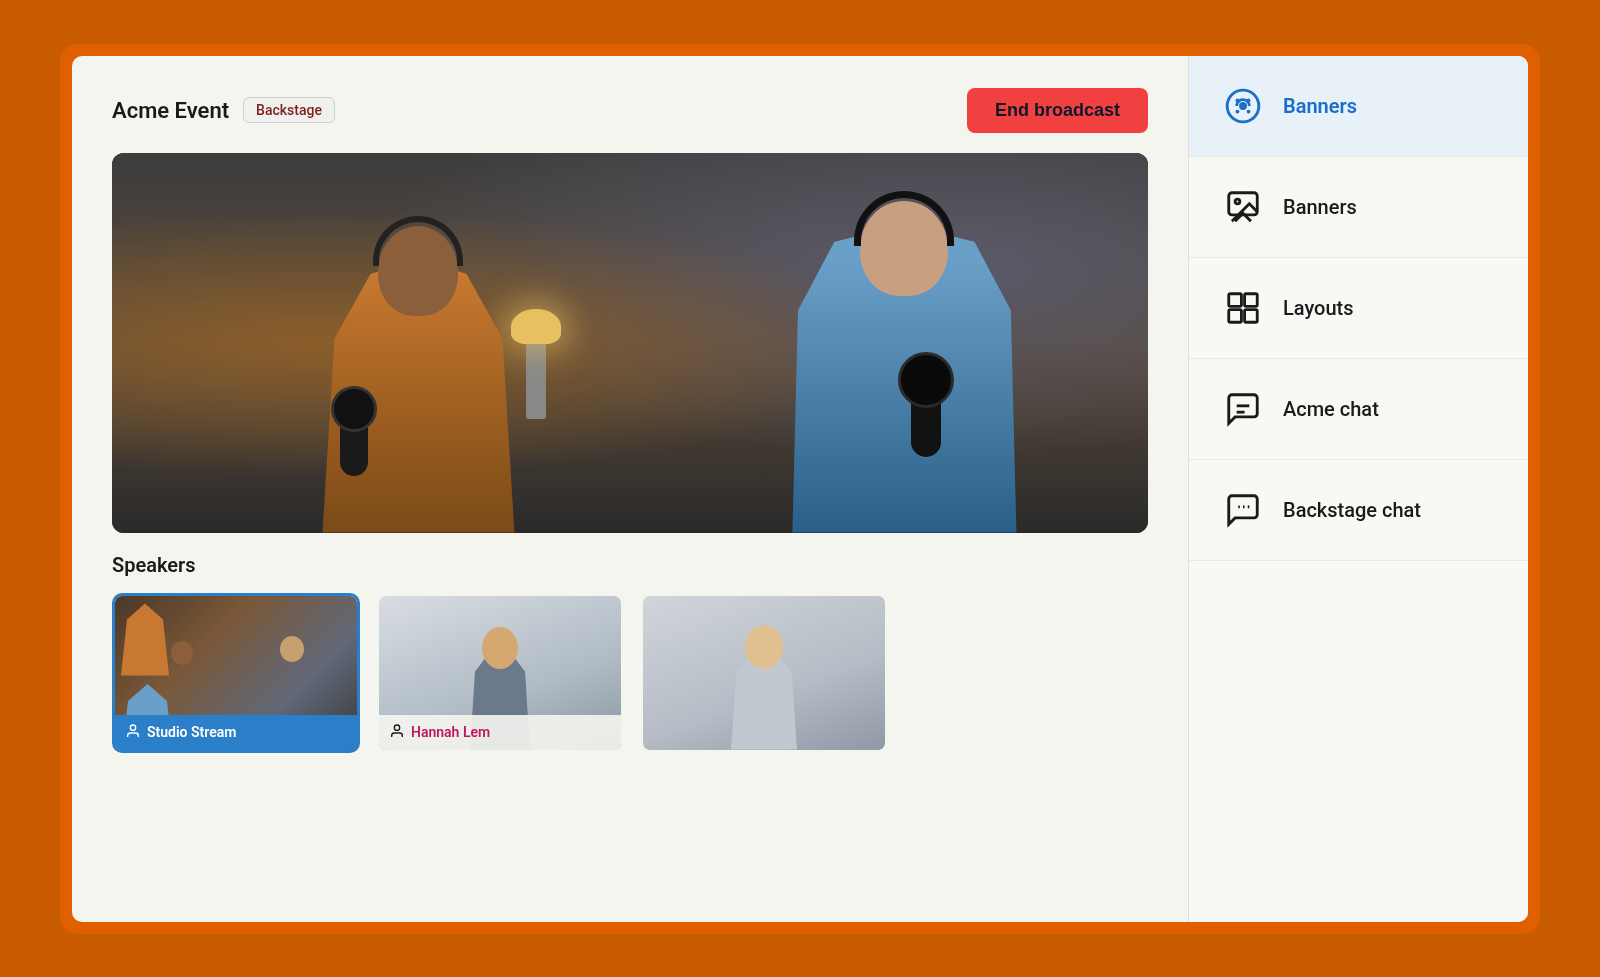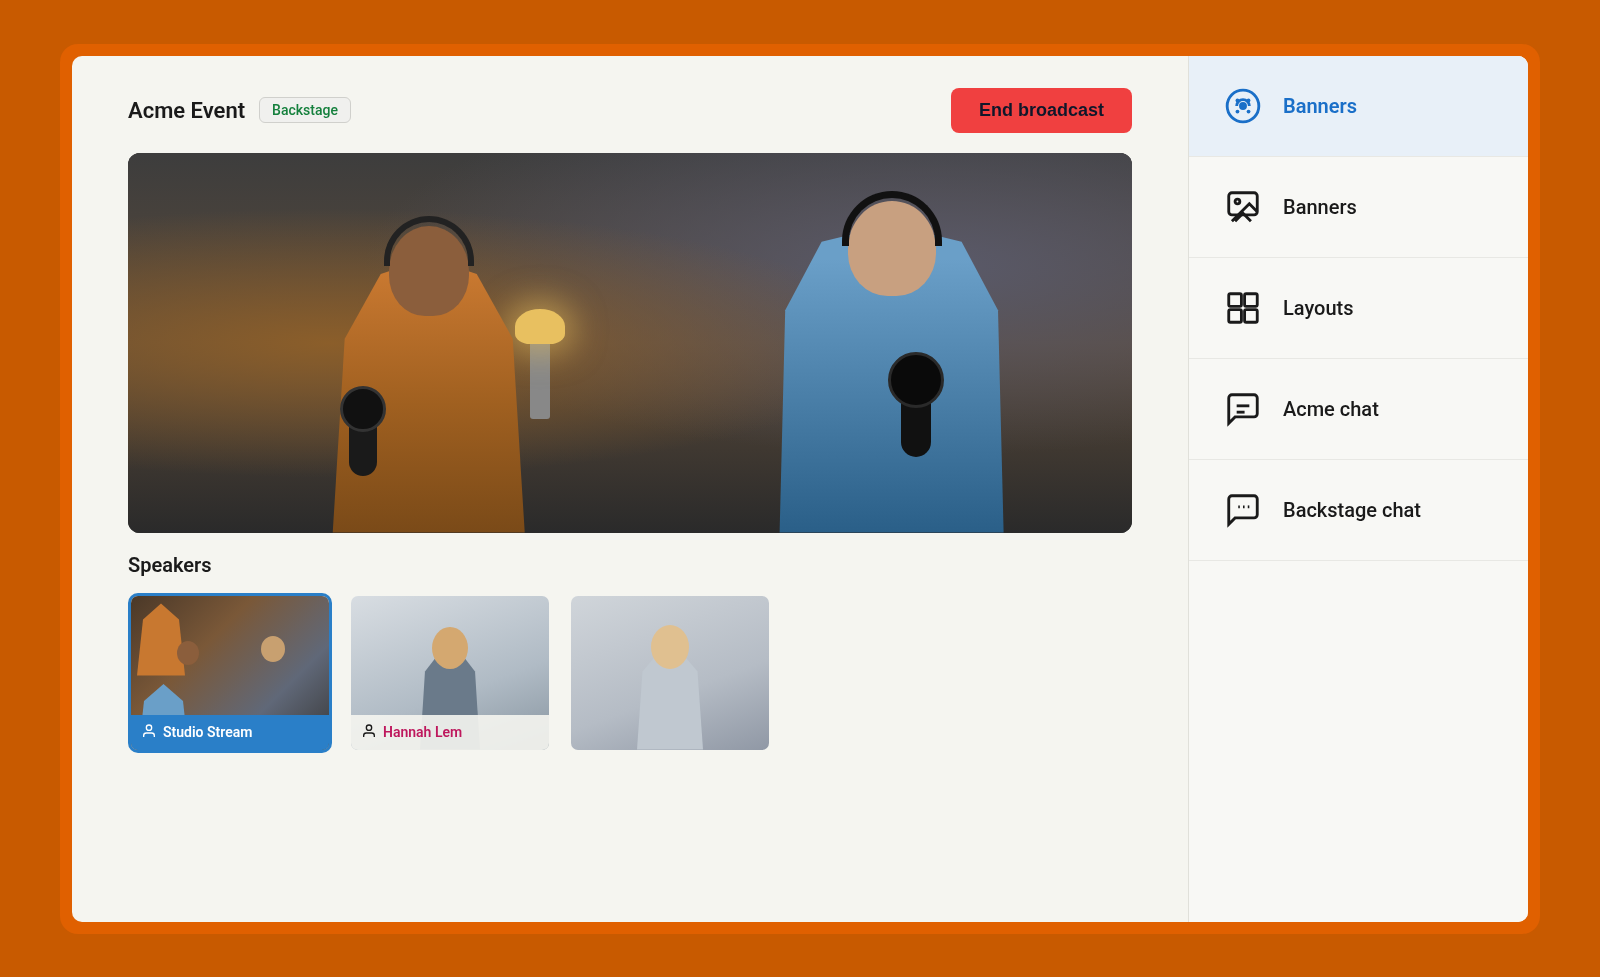--- a/index.html
+++ b/index.html
@@ -29,21 +29,21 @@
       height: 100%;
       background: #f5f5f0;
       border-radius: 10px;
       display: flex;
       overflow: hidden;
     }
 
     
     .main-content {
       flex: 1;
-      padding: 32px 56px;
+      padding: 32px 40px;
       display: flex;
       flex-direction: column;
       gap: 20px;
       overflow: hidden;
     }
 
     
     .header {
       display: flex;
       align-items: center;
@@ -61,21 +61,21 @@
       font-weight: 600;
       color: #1a1a1a;
     }
 
     .backstage-badge {
       background: #f0f0ee;
       border: 1px solid #d0d0cc;
       border-radius: 6px;
       padding: 4px 12px;
       font-size: 14px;
-      color: #15803d;
+      color: #7f1d1d;
       font-weight: 500;
     }
 
     .end-broadcast-btn {
       background: #f04040;
       color: #0f172a;
       border: none;
       border-radius: 8px;
       padding: 12px 28px;
       font-size: 18px;
@@ -277,21 +277,21 @@
       color: #1a1a1a;
       margin-bottom: 16px;
     }
 
     .speakers-grid {
       display: flex;
       gap: 16px;
     }
 
     .speaker-card {
-      width: 204px;
+      width: 248px;
       height: 160px;
       border-radius: 10px;
       overflow: hidden;
       position: relative;
       cursor: pointer;
       border: 3px solid transparent;
     }
 
     .speaker-card.active {
       border: 3px solid #2a7fc8;

